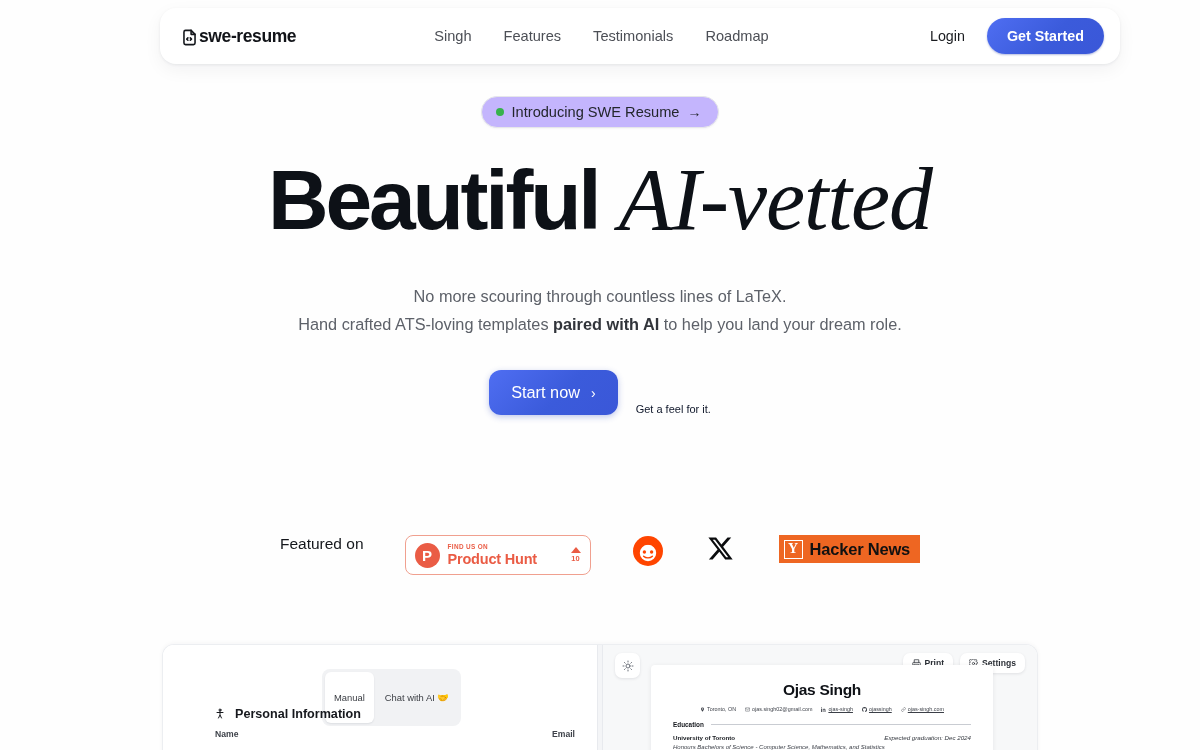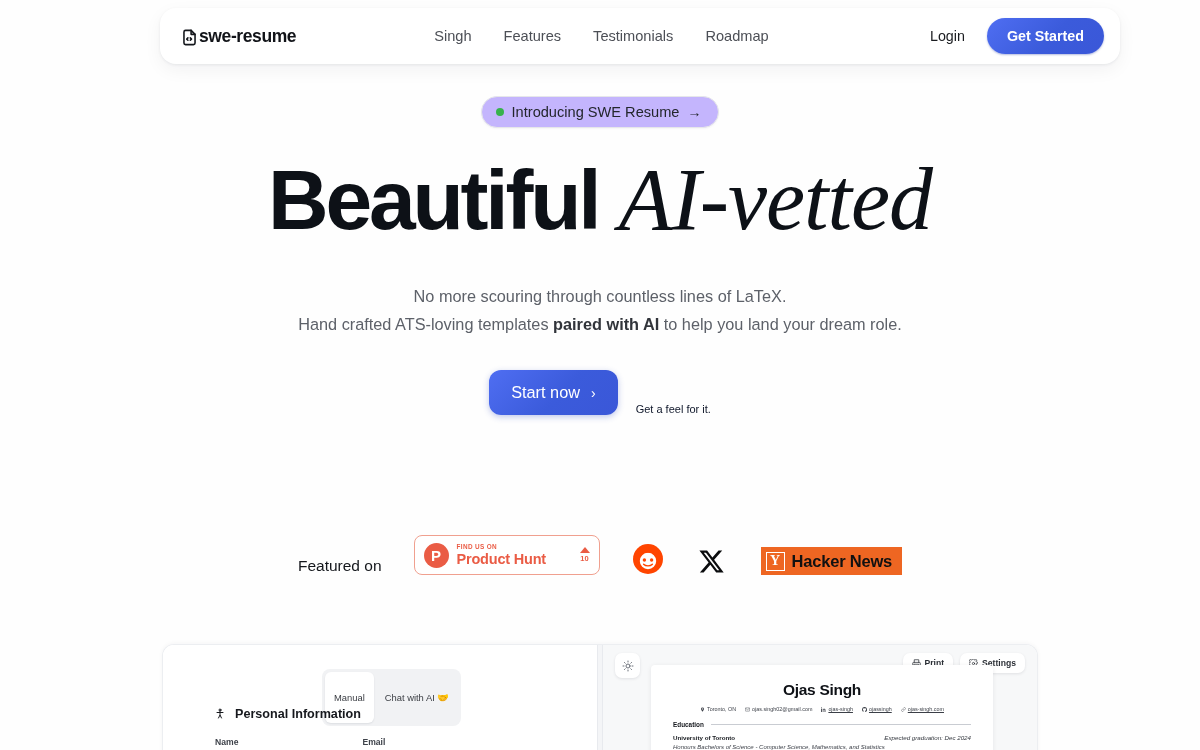--- a/index.html
+++ b/index.html
@@ -79,21 +79,21 @@
     border: none; border-radius: 12px; padding: 13px 22px;
     display: inline-flex; align-items: center; gap: 11px; cursor: pointer;
     box-shadow: 0 2px 6px rgba(48,72,190,.30);
   }
   .start-chev { font-size: 14px; }
   .feel { font-size: 11px; color: #0f172a; cursor: pointer; }
 
   
   .featured {
     position: absolute; left: 0; top: 535px; width: 1200px;
-    display: flex; align-items: flex-end; justify-content: center; gap: 4px;
+    display: flex; align-items: flex-start; justify-content: center; gap: 13px;
   }
   .featured-label { font-size: 15.5px; color: #14171c; margin-right: 28px; }
 
   .ph-badge {
     width: 186px; height: 40px;
     border: 1px solid #f0a08f; border-radius: 8px;
     display: flex; align-items: center; gap: 8px;
     padding: 0 9px; background: #fff; cursor: pointer;
   }
   .ph-logo {
@@ -154,22 +154,23 @@
     border-radius: 6px; cursor: pointer; white-space: nowrap;
   }
   .mode-pill.active { background: #fff; box-shadow: 0 1px 2px rgba(16,24,40,.09); }
 
   .pv-section {
     position: absolute; left: 51px; top: 62px;
     display: flex; align-items: center; gap: 9px;
   }
   .pv-section-title { font-size: 12.6px; font-weight: bold; color: #16181d; }
   .pv-fields {
-    position: absolute; left: 52px; top: 92px; width: 360px;
+    position: absolute; left: 52px; top: 84px; width: 360px;
     display: flex;
+    justify-content: space-between;
   }
   .pv-field-label { font-size: 8.6px; font-weight: bold; color: #3e424a; }
   .pv-field-label.second { margin-left: 124px; }
 
   .sun-btn {
     position: absolute; left: 12px; top: 8px;
     width: 25px; height: 25px; background: #fff;
     border-radius: 7px; box-shadow: 0 1px 3px rgba(16,24,40,.10);
     display: flex; align-items: center; justify-content: center; cursor: pointer;
   }

